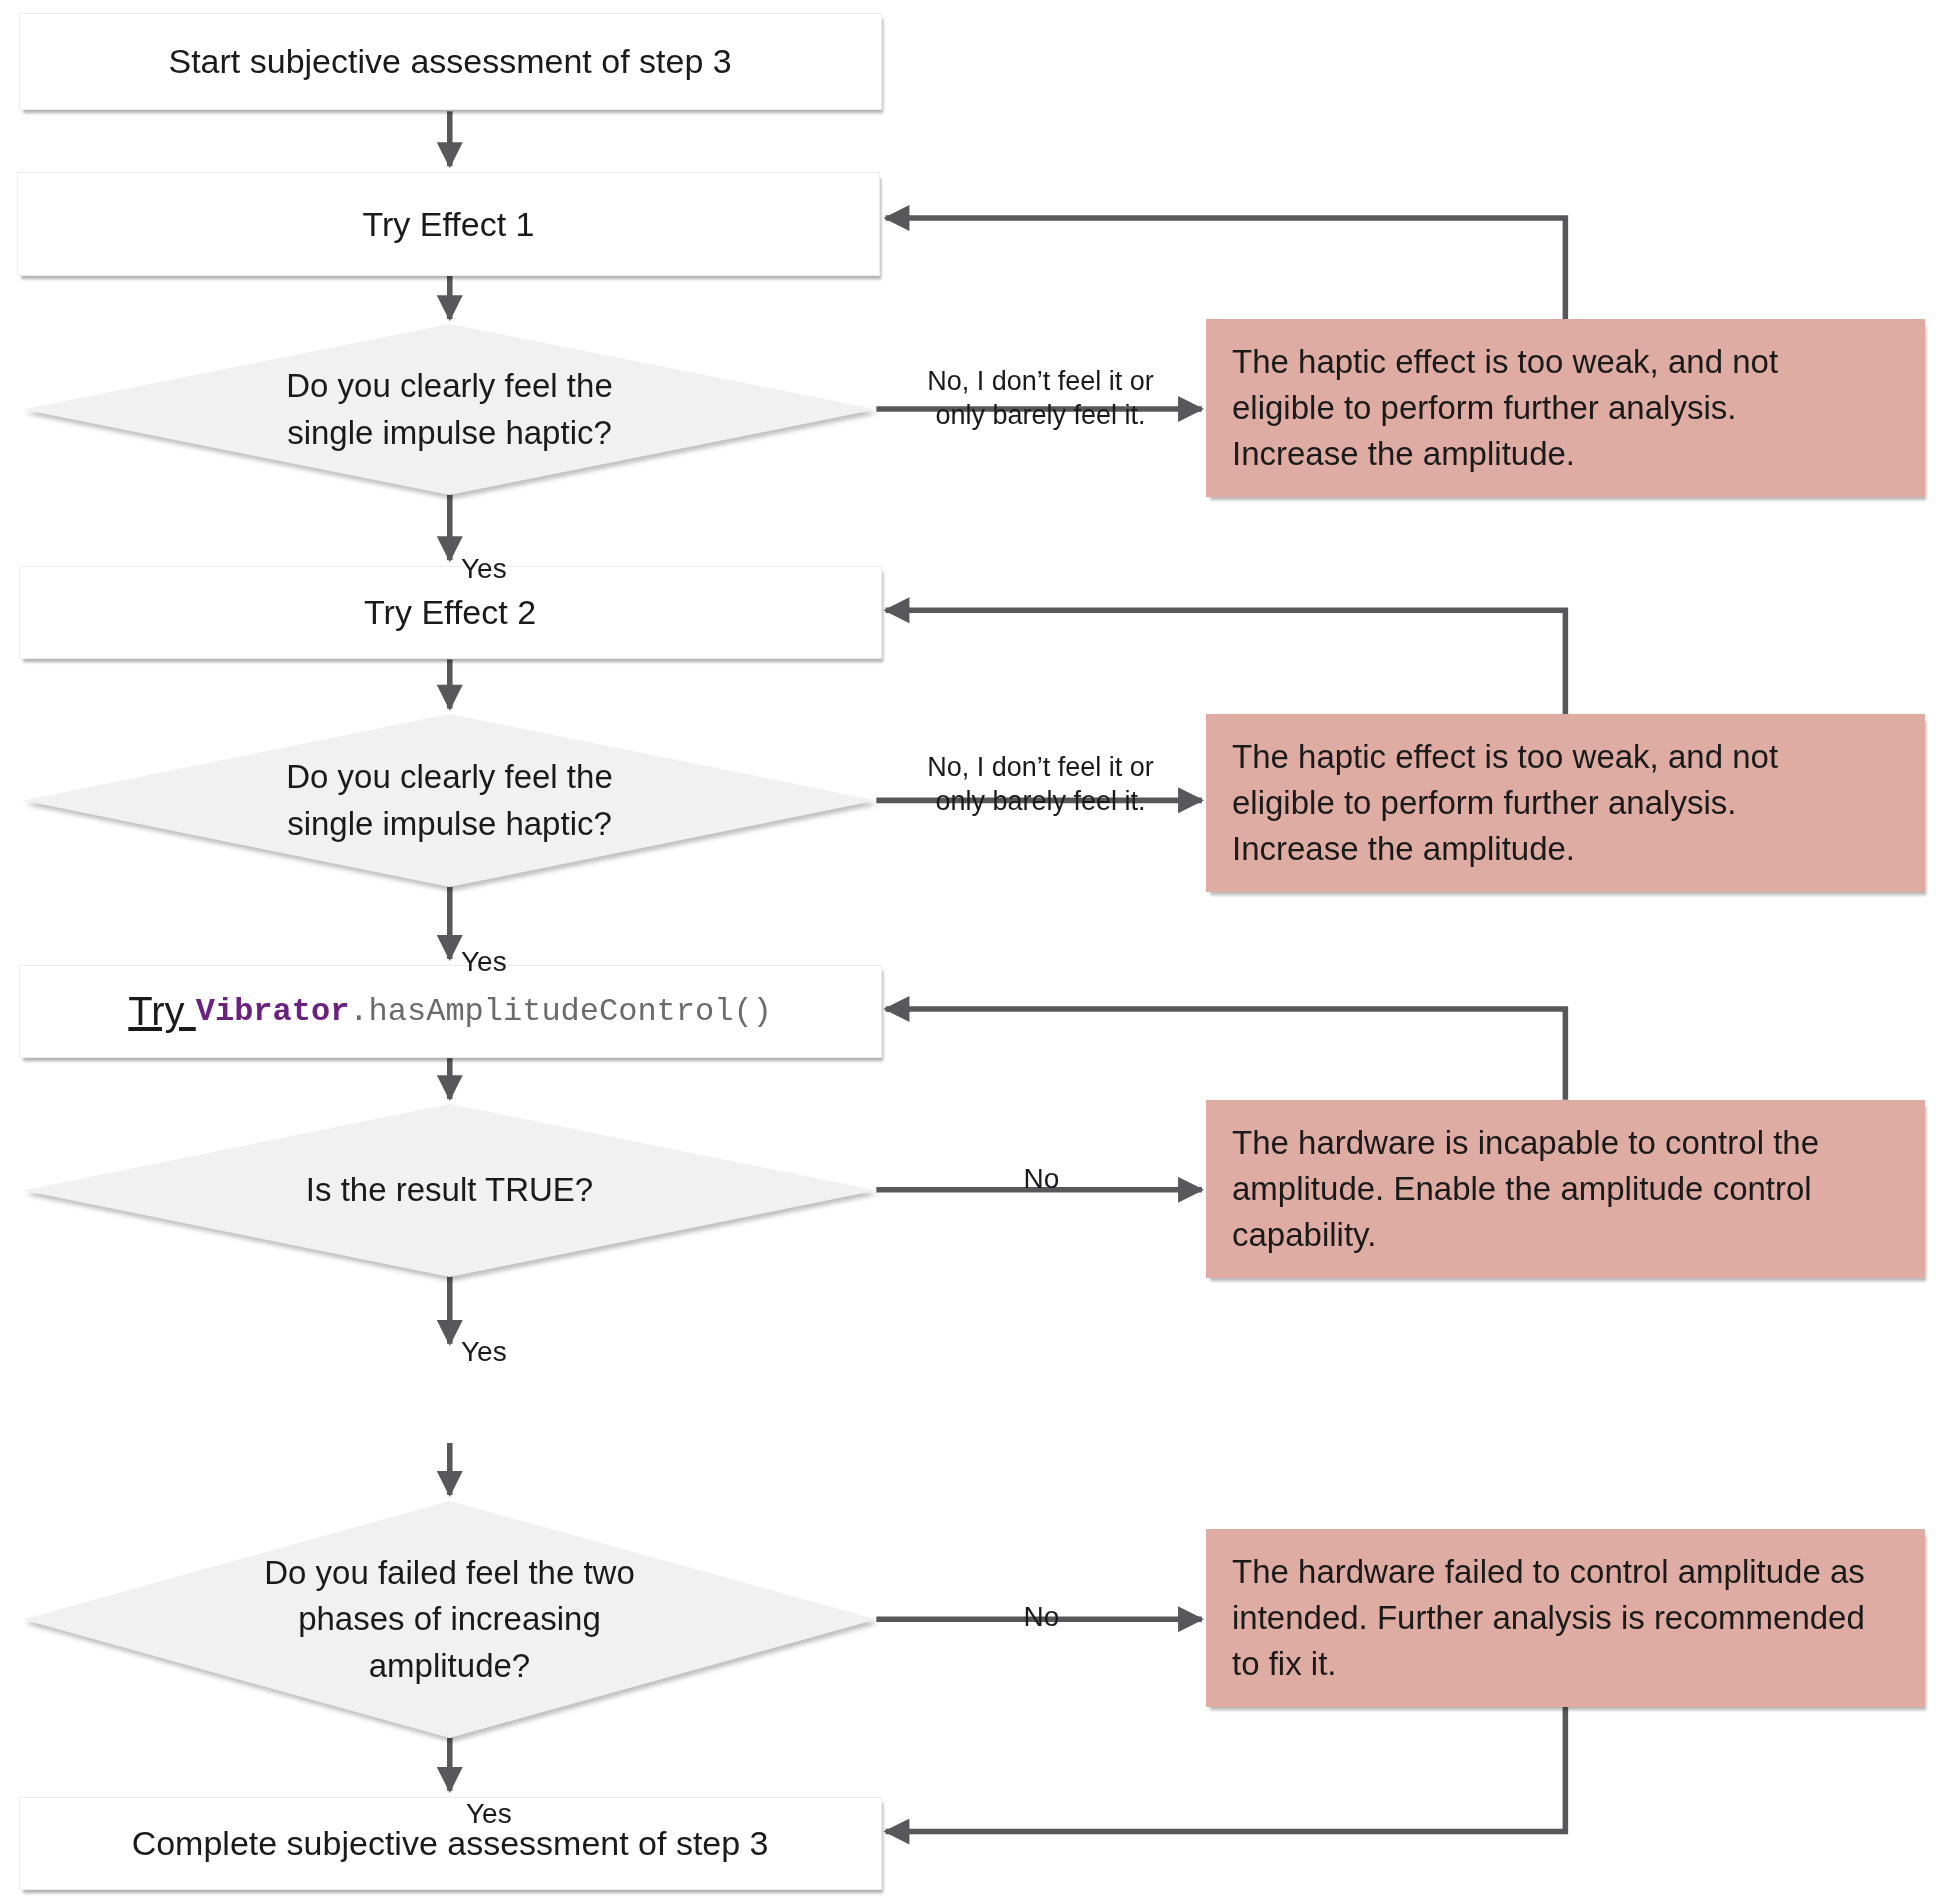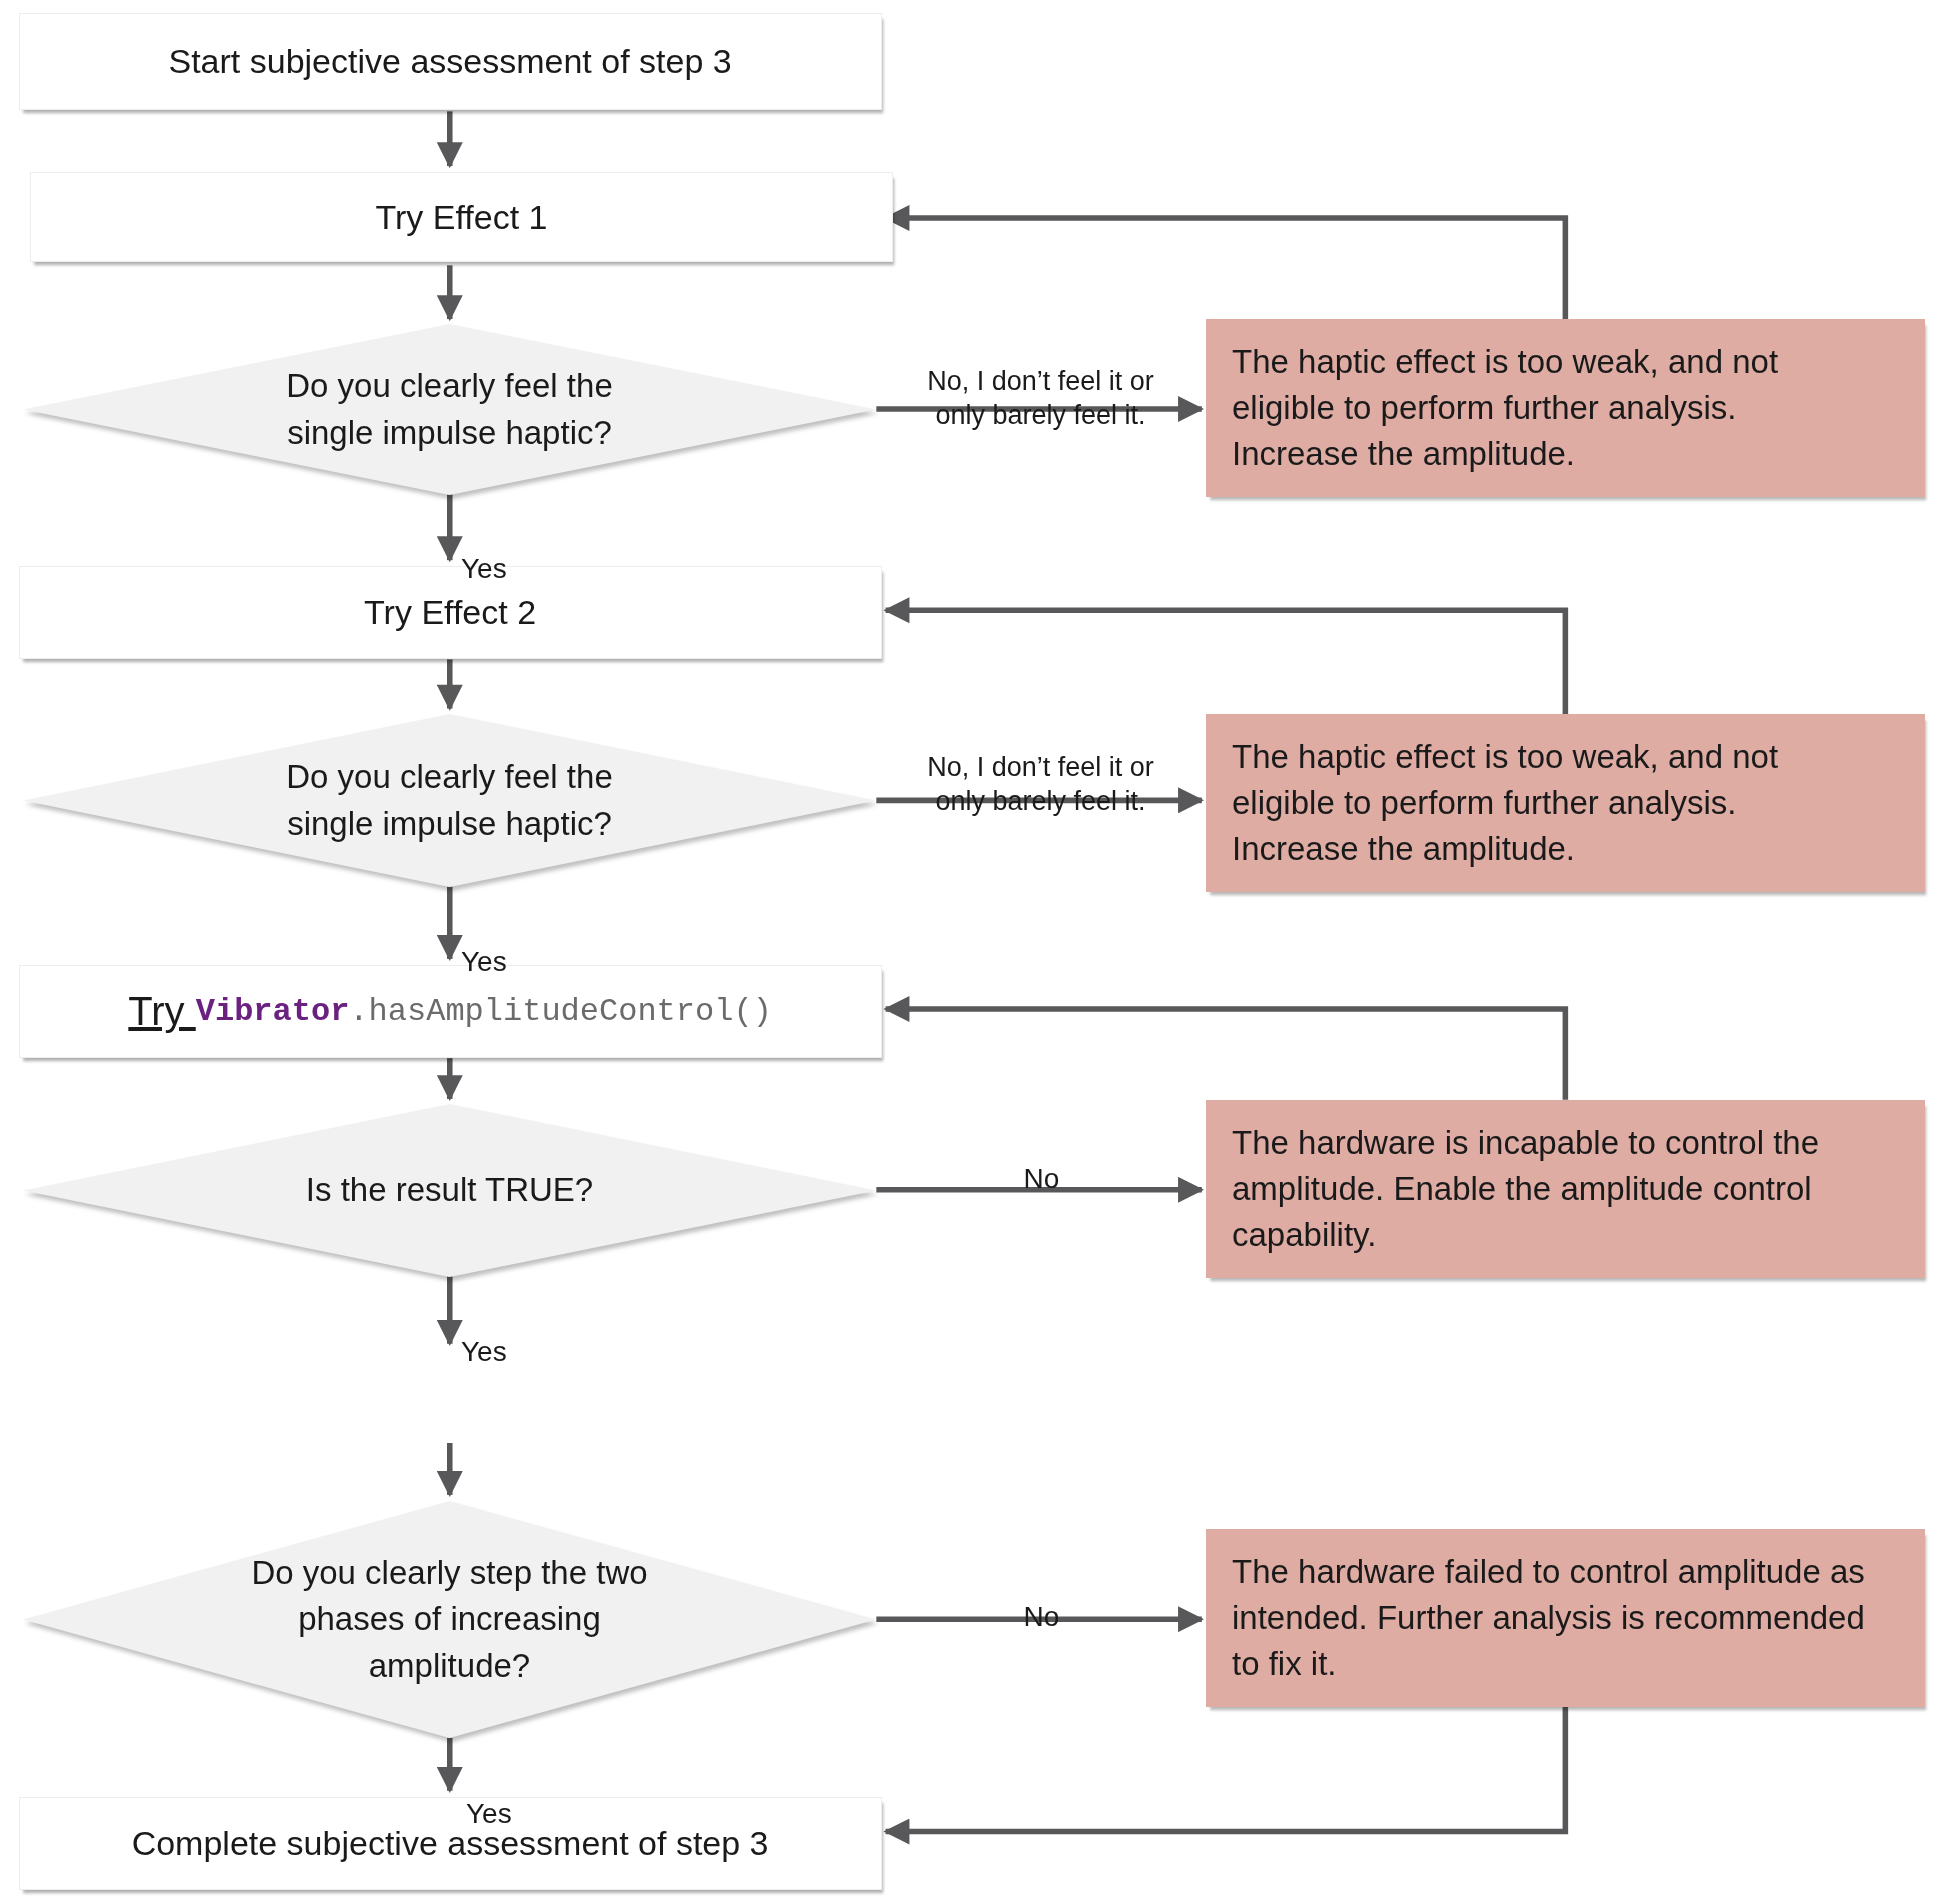--- a/index.html
+++ b/index.html
@@ -132,21 +132,21 @@
     <path class="edge" d="M1688,344 V235 H955" marker-end="url(#ah)"></path>
     <path class="edge" d="M1688,770 V658 H955" marker-end="url(#ah)"></path>
     <path class="edge" d="M1688,1186 V1088 H955" marker-end="url(#ah)"></path>
     <path class="edge" d="M1688,1838 V1975 H955" marker-end="url(#ah)"></path>
   </svg>
 
   <div class="pbox" style="left:18.6px; top:13px; width:863px; height:97px">
     <span class="plabel">Start subjective assessment of step 3</span>
   </div>
 
-  <div class="pbox" style="left:30px; top:172px; width:863px; height:90px">
+  <div class="pbox" style="left:17px; top:172px; width:863px; height:104px">
     <span class="plabel">Try Effect 1</span>
   </div>
 
   <div class="pbox" style="left:18.6px; top:566px; width:863px; height:93px">
     <span class="plabel">Try Effect 2</span>
   </div>
 
   <div class="pbox" style="left:18.6px; top:965px; width:863px; height:93px">
     <span class="code-prefix">Try </span>
       <span class="code-class">Vibrator</span>
@@ -170,21 +170,21 @@
 single impulse haptic?</div>
   </div>
 
   <div class="diamond" style="left:23px; top:1104px; width:853px; height:173px">
     <div class="dshape"></div>
     <div class="dlabel multiline">Is the result TRUE?</div>
   </div>
 
   <div class="diamond" style="left:23px; top:1501px; width:853px; height:237px">
     <div class="dshape"></div>
-    <div class="dlabel multiline">Do you clearly step the two
+    <div class="dlabel multiline">Do you failed feel the two
 phases of increasing
 amplitude?</div>
   </div>
 
   <div class="wbox" style="left:1206px; top:319px; width:719px; height:178px">
     <span class="wlabel multiline">The haptic effect is too weak, and not
 eligible to perform further analysis.
 Increase the amplitude.</span>
   </div>
 

